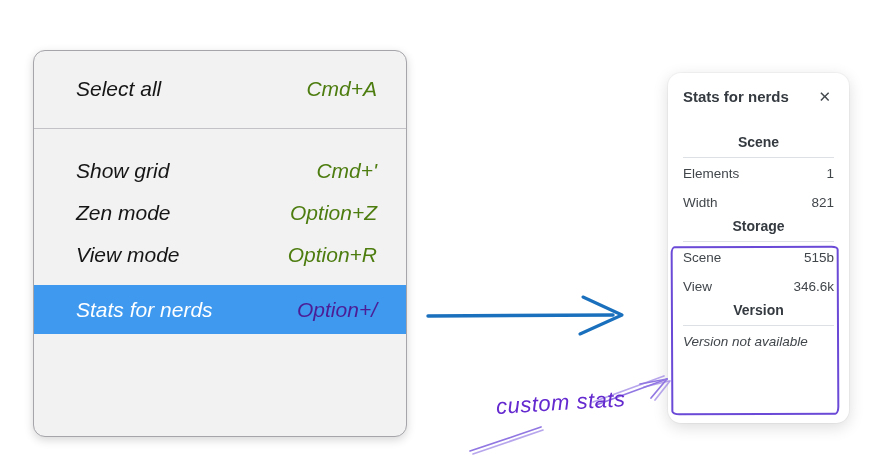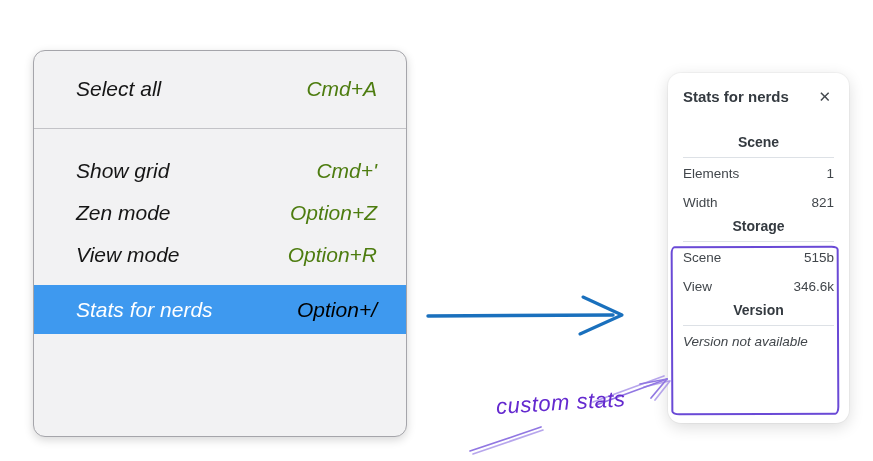--- a/index.html
+++ b/index.html
@@ -34,21 +34,21 @@
     font-size: 21px; color: #161616;
     cursor: default;
   }
   .menu-item .shortcut { color: #4d7c0f; }
   .menu-item.highlight {
     background: #3e99ef;
     color: #ffffff;
     height: 49px;
     margin-top: 9px;
   }
-  .menu-item.highlight .shortcut { color: #000000; }
+  .menu-item.highlight .shortcut { color: #4c1d95; }
 
   
   .stats-panel {
     position: absolute;
     left: 668px; top: 73px;
     width: 181px; height: 350px;
     background: #ffffff;
     border-radius: 13px;
     box-shadow: 0 4px 16px rgba(0,0,0,.14), 0 0 0 1px rgba(0,0,0,.03);
     padding: 14px 15px 12px;

